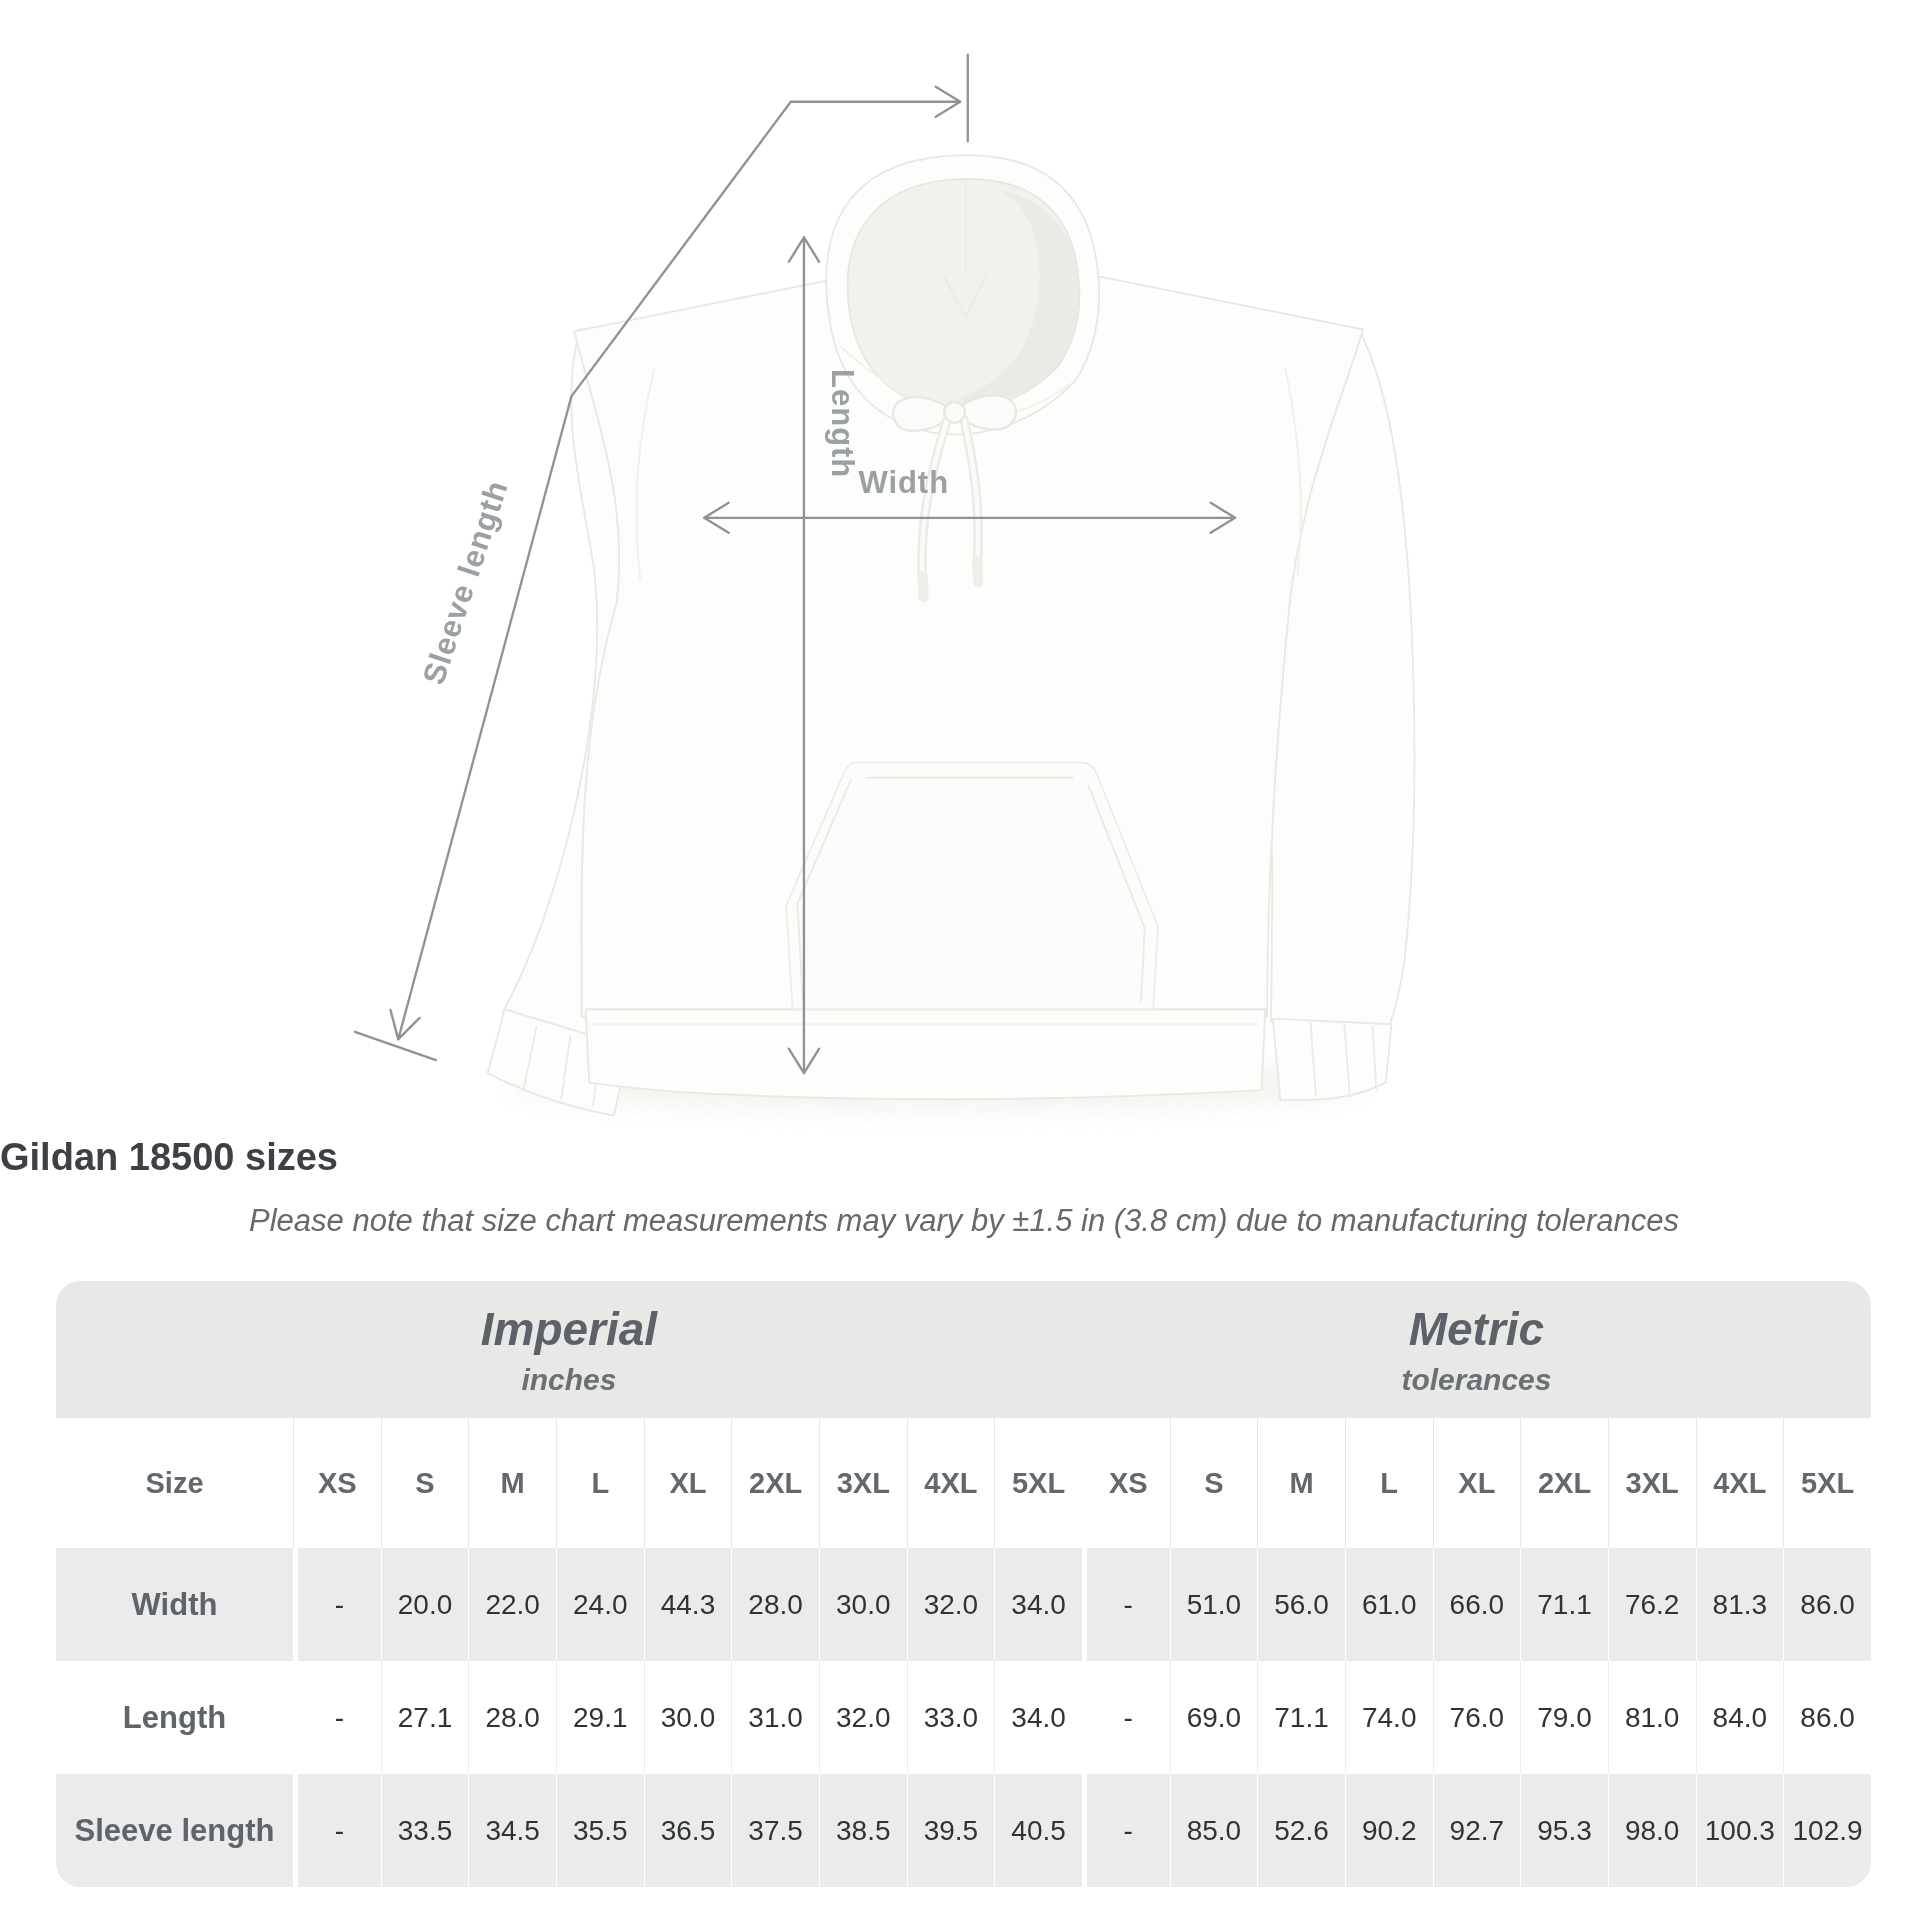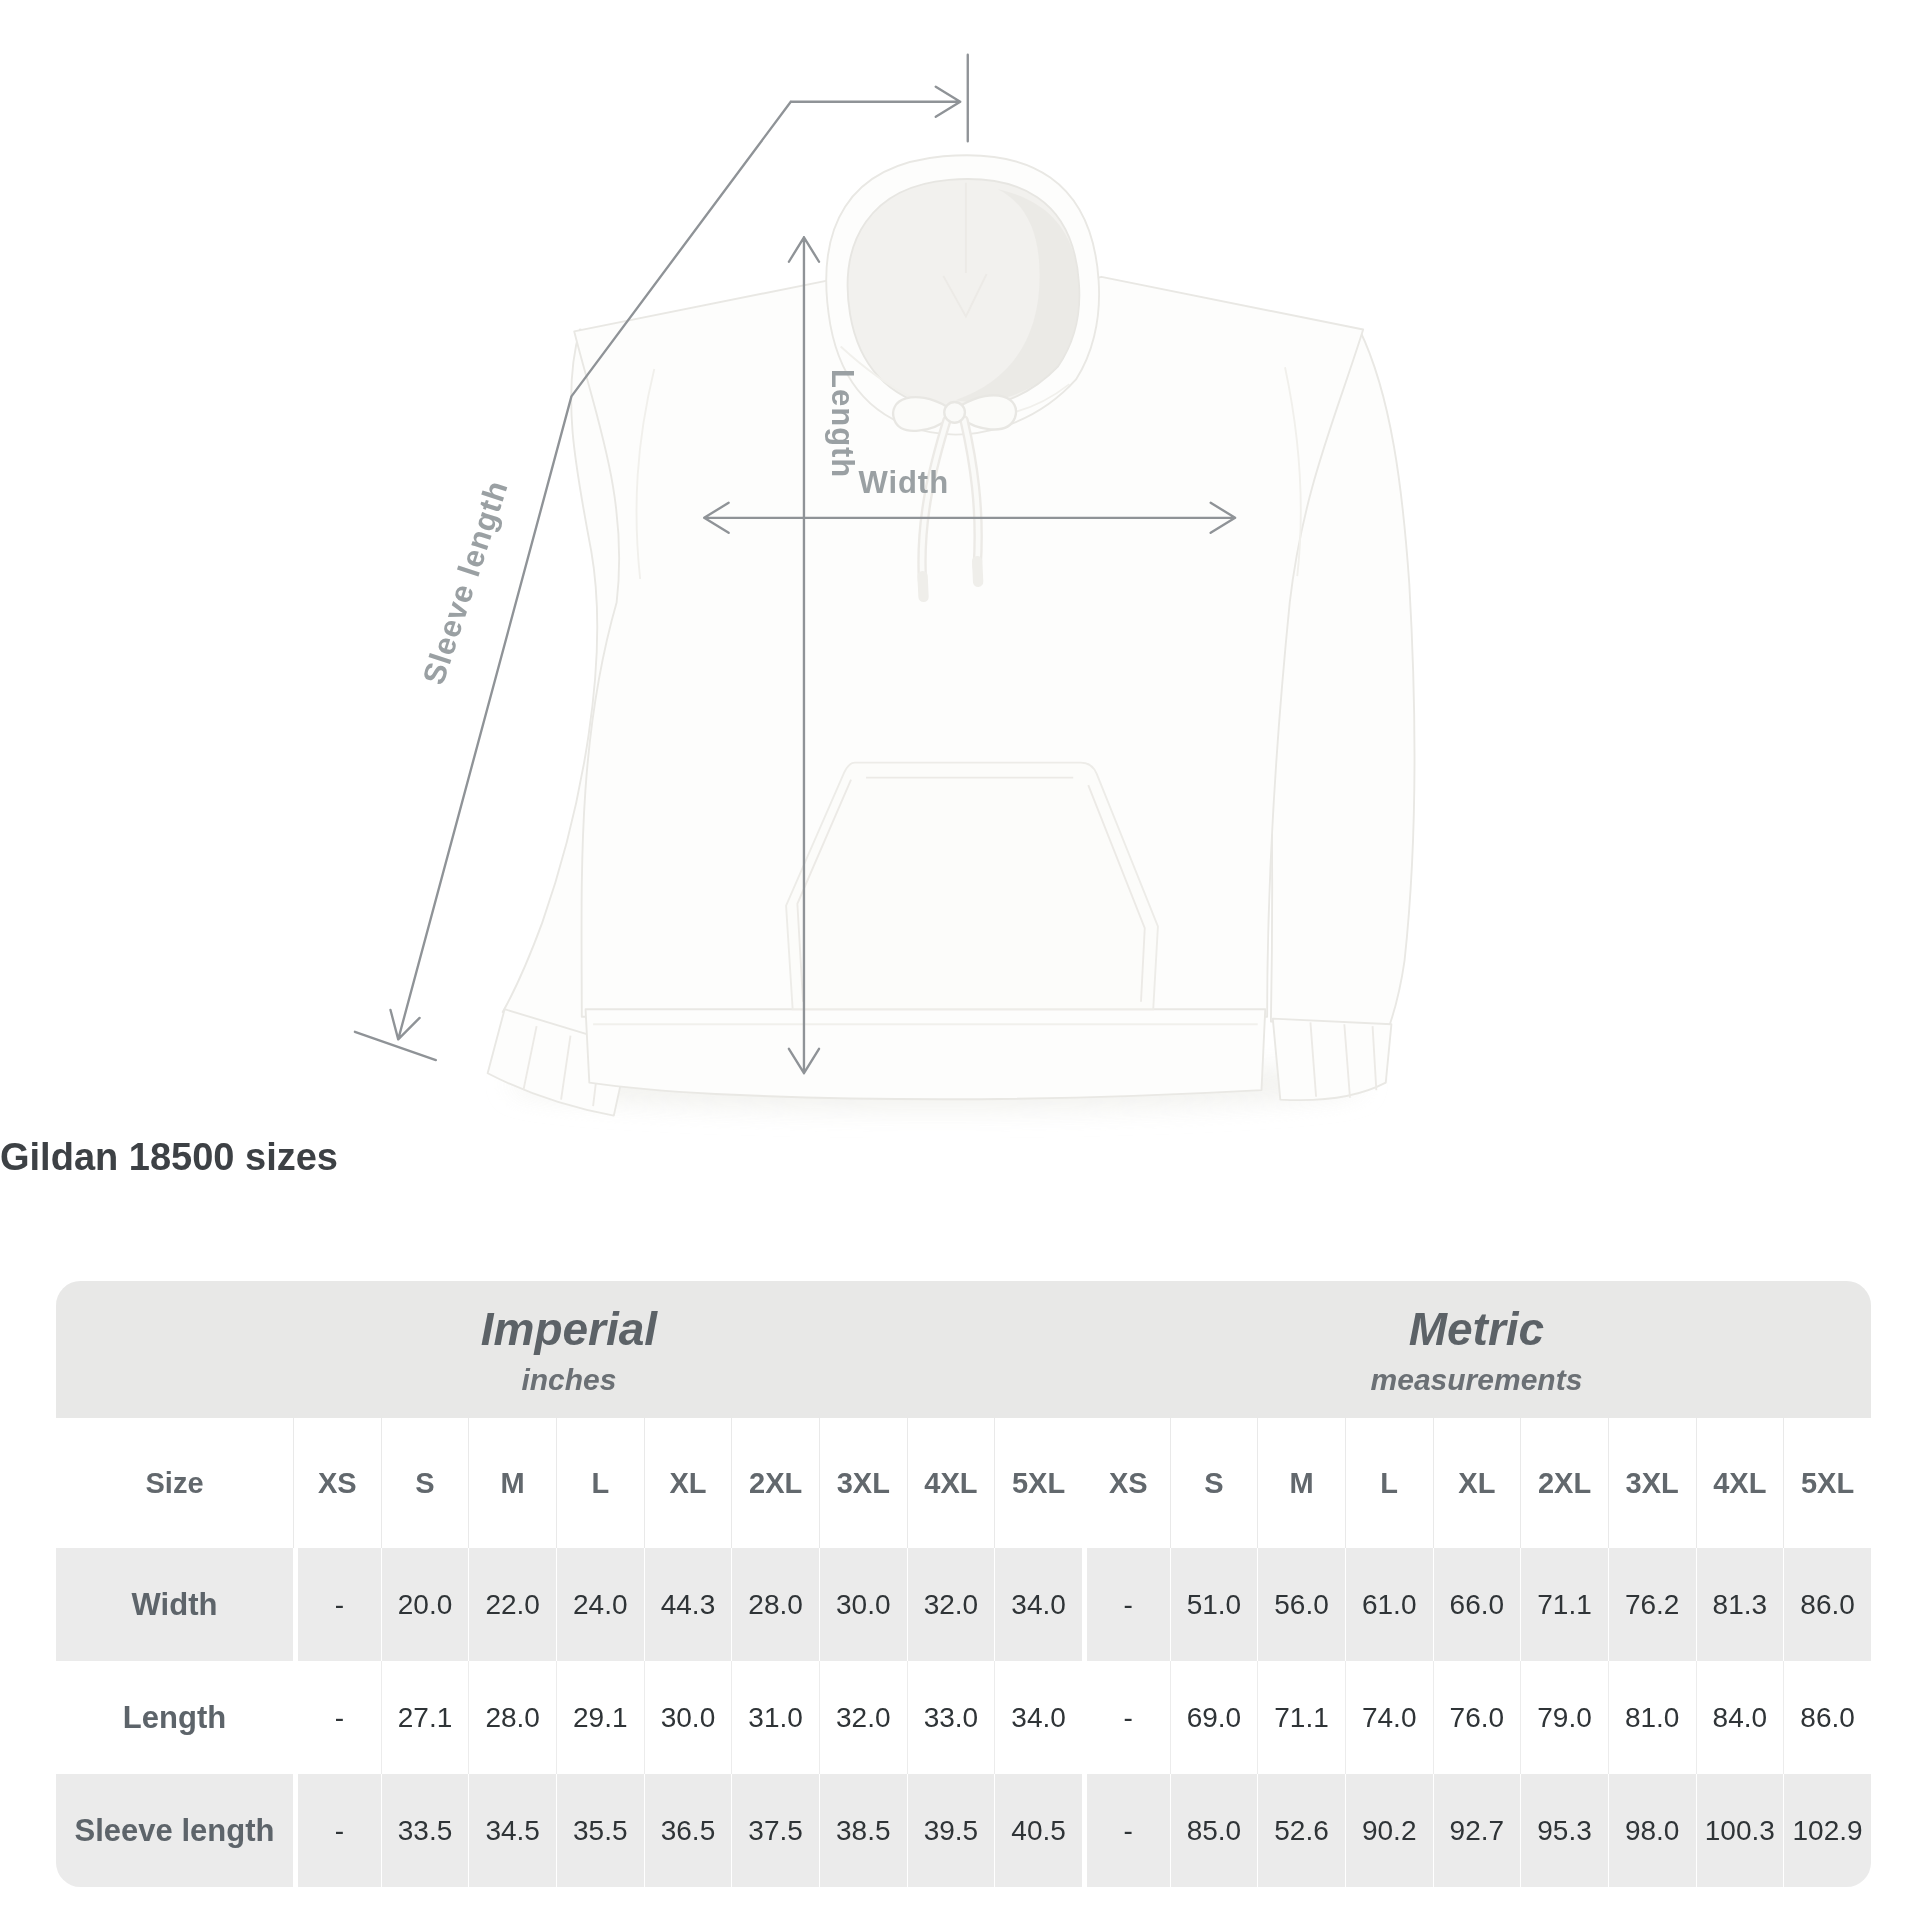--- a/index.html
+++ b/index.html
@@ -132,20 +132,21 @@
     <path class="dim-line" d="M 748 550 L 1312 550
          M 774 534 L 748 550 L 774 566
          M 1286 534 L 1312 550 L 1286 566"></path>
 
     <text class="dim-label" x="960" y="524" text-anchor="middle">Width</text>
     <text class="dim-label" text-anchor="middle" transform="translate(884,450) rotate(90)">Length</text>
     <text class="dim-label" text-anchor="middle" transform="translate(505,622) rotate(-72)">Sleeve length</text>
   </svg>
 
   <h1 class="page-title">Gildan 18500 sizes</h1>
+  <p class="page-subtitle">Please note that size chart measurements may vary by ±1.5 in (3.8 cm) due to manufacturing tolerances</p>
 
   <table class="size-table">
     <colgroup>
         <col class="label-col">
         <col>
         <col>
         <col>
         <col>
         <col>
         <col>
@@ -163,21 +164,21 @@
         <col>
       </colgroup>
     <thead>
         <tr class="units-row">
           <th class="sec-imperial" colspan="10">
             <div class="sec-name">Imperial</div>
             <div class="sec-unit">inches</div>
           </th>
           <th class="sec-metric" colspan="9">
             <div class="sec-name">Metric</div>
-            <div class="sec-unit">measurements</div>
+            <div class="sec-unit">tolerances</div>
           </th>
         </tr>
         <tr class="sizes-row">
           <th>Size</th>
           <th class="">XS</th>
           <th class="">S</th>
           <th class="">M</th>
           <th class="">L</th>
           <th class="">XL</th>
           <th class="">2XL</th>

